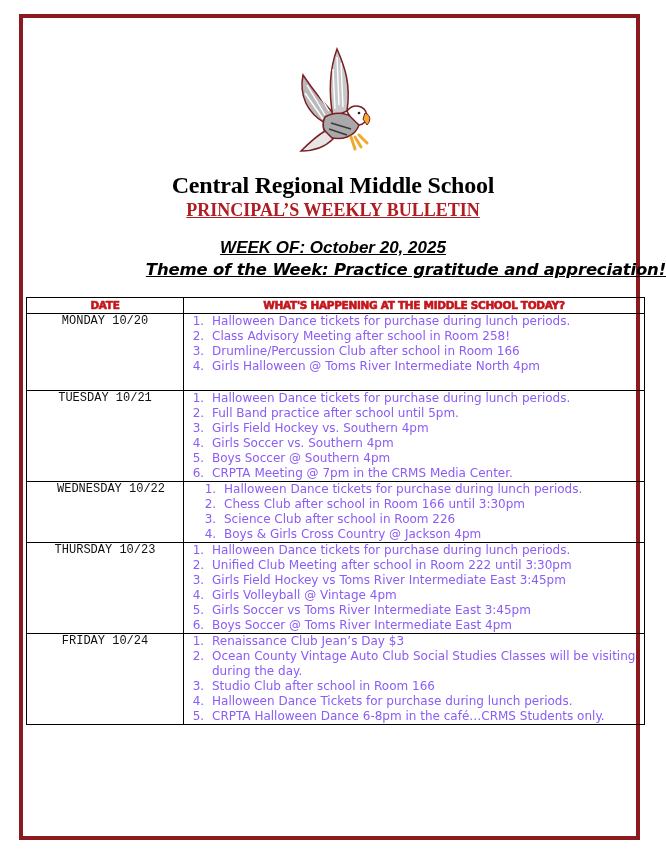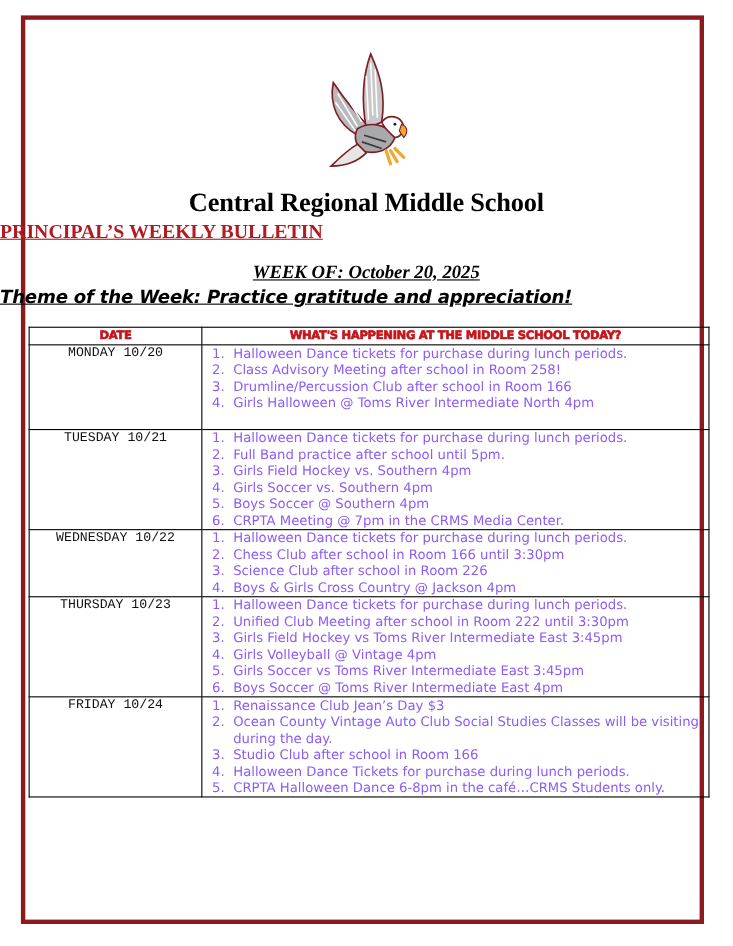--- a/index.html
+++ b/index.html
@@ -8,31 +8,31 @@
     position: absolute; left: 19px; top: 14px; width: 621px; height: 826px;
     border: 4px solid #8b1a1f; box-sizing: border-box; background: #fff;
   }
   .logo { position: absolute; left: 285px; top: 45px; width: 100px; height: 110px; }
   .school-name {
     position: absolute; left: 0; right: 0; top: 172px; text-align: center;
     font-family: "Liberation Serif", serif; font-weight: bold; font-size: 24px; color: #000;
     letter-spacing: -0.2px;
   }
   .bulletin-title {
-    position: absolute; left: 0; right: 0; top: 200px; 
+    position: absolute; left: 0; right: 0; top: 200px; text-align: center;
     font-family: "Liberation Serif", serif; font-weight: bold; font-size: 18px; color: #b01c22;
     text-decoration: underline; text-decoration-color: #b01c22;
   }
   .week-of {
     position: absolute; left: 0; right: 0; top: 238px; text-align: center;
-    font-family: Liberation Serif, serif; font-weight: bold; font-style: italic; font-size: 17px;
+    font-family: Liberation Sans, sans-serif; font-weight: bold; font-style: italic; font-size: 17px;
     text-decoration: underline; color: #000;
   }
   .theme {
-    position: absolute; left: 0; right: 0; top: 260px; text-align: left;
+    position: absolute; left: 0; right: 0; top: 260px; text-align: right;
     font-family: "DejaVu Sans", sans-serif; font-weight: bold; font-style: italic; font-size: 16.5px;
     text-decoration: underline; color: #000; letter-spacing: -0.2px;
   }
   table.schedule {
     position: absolute; left: 26px; top: 297px; width: 618px;
     border-collapse: collapse; table-layout: fixed;
   }
   table.schedule td, table.schedule th {
     border: 1.5px solid #000; vertical-align: top; padding: 0; margin-top: 45px;
   }
@@ -45,21 +45,21 @@
   }
   td.date {
     text-align: center; font-family: Liberation Mono, monospace; font-size: 12px; color: #111;
     padding-top: 3px;
   }
   td.events { padding: 3px 4px 0 22px; }
   ol.ev { margin: 0; padding: 0 0 0 24px; font-family: "DejaVu Sans", sans-serif; font-size: 12px; color: #8b5cf6; }
   ol.ev li { line-height: 15px; padding-left: 4px; }
   tr.r-mon td { height: 76px; }
   tr.r-tue td { height: 89px; }
-  tr.r-wed td { height: 60px; }
+  tr.r-wed td { height: 60px; padding-left: 12px; }
   tr.r-thu td { height: 87px; }
   tr.r-fri td { height: 88px; }
 </style>
 </head>
 <body>
 
 <div class="frame"></div>
 
 <svg class="logo" viewBox="0 0 100 110">
 

